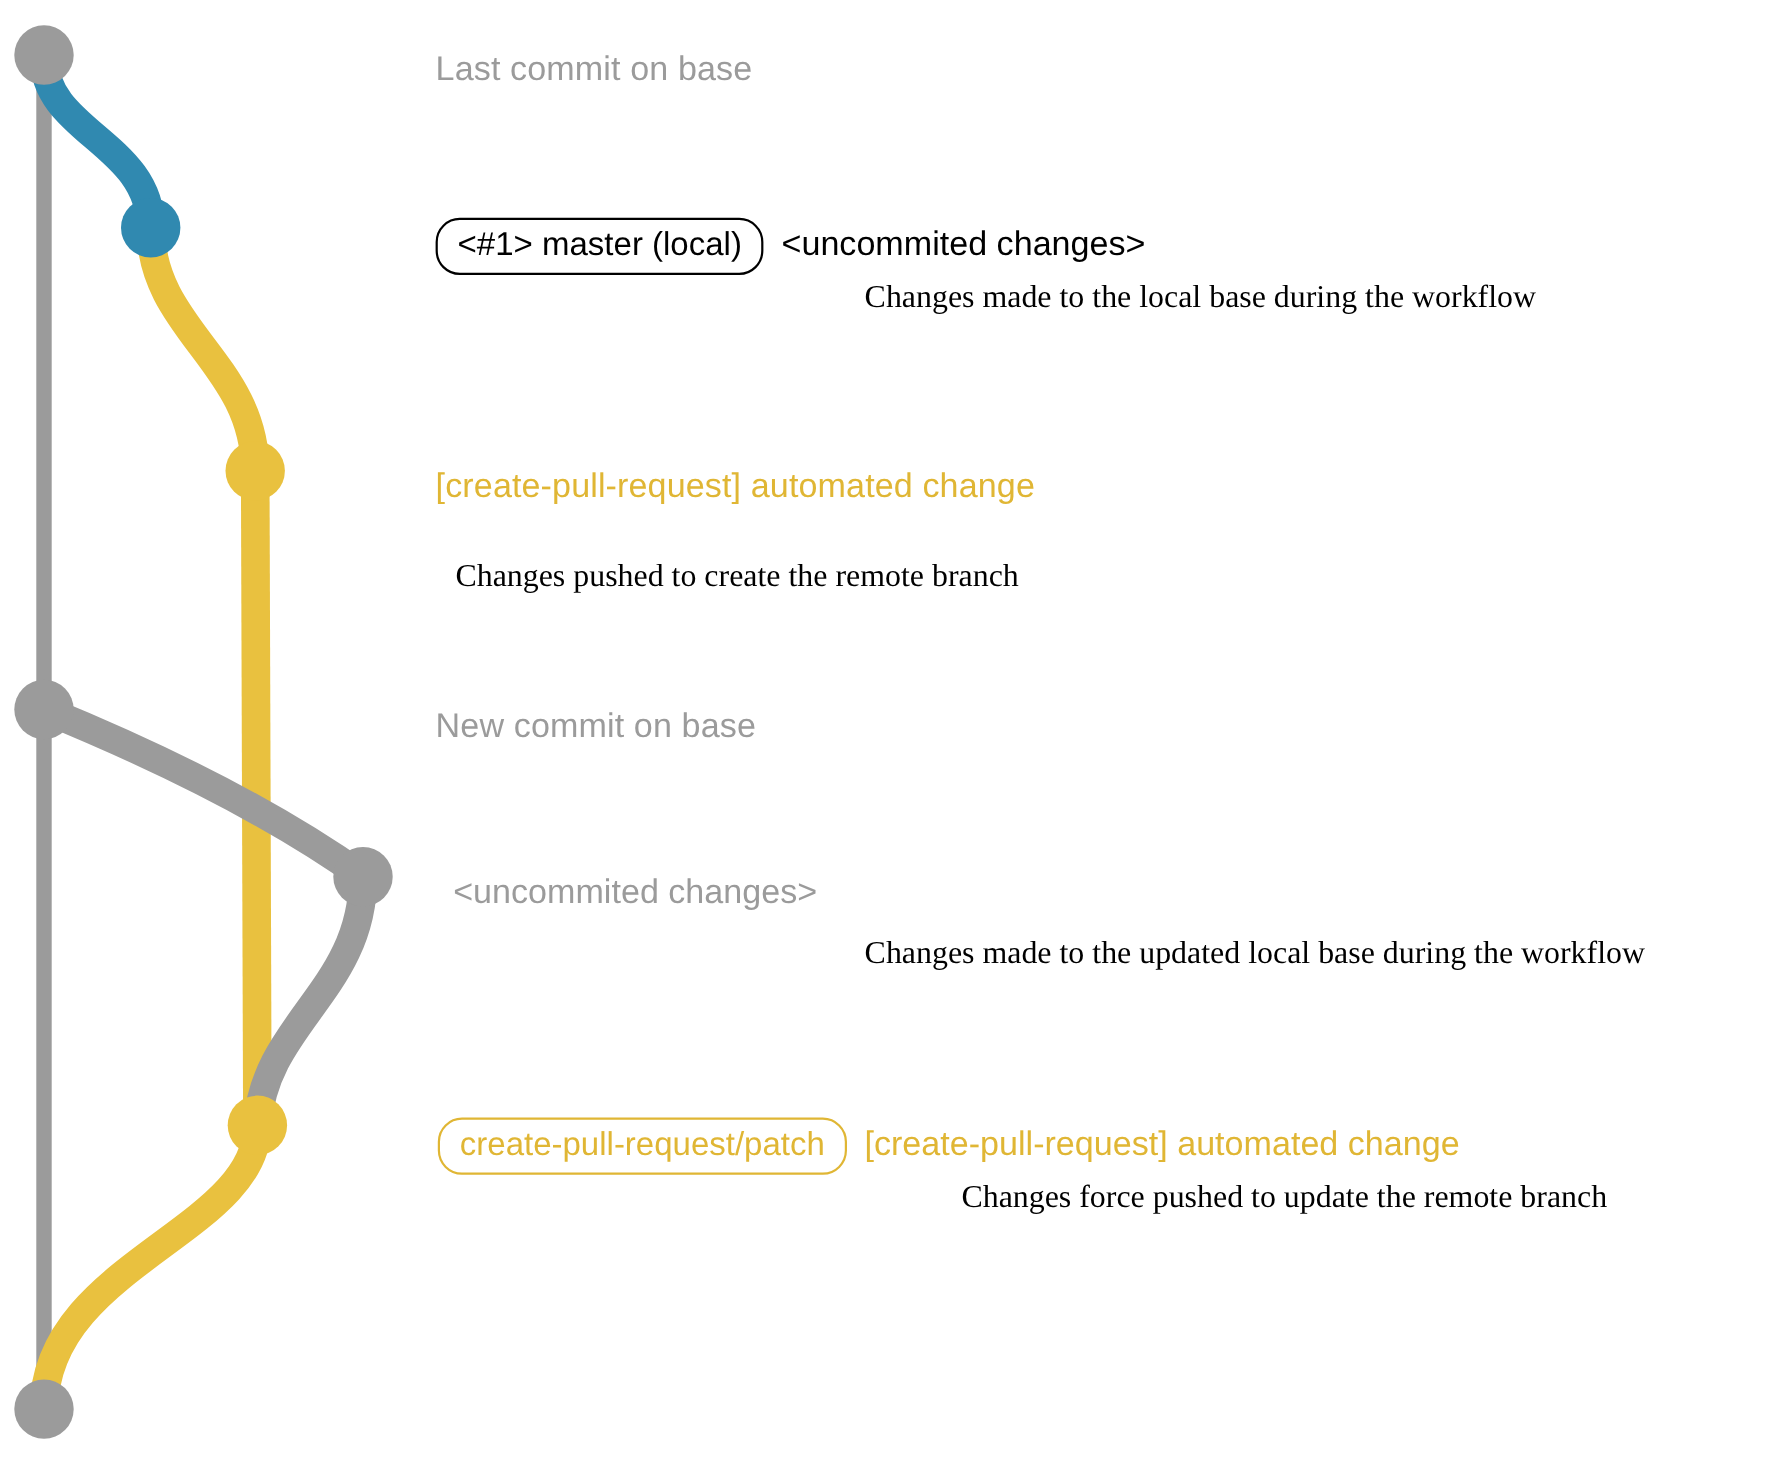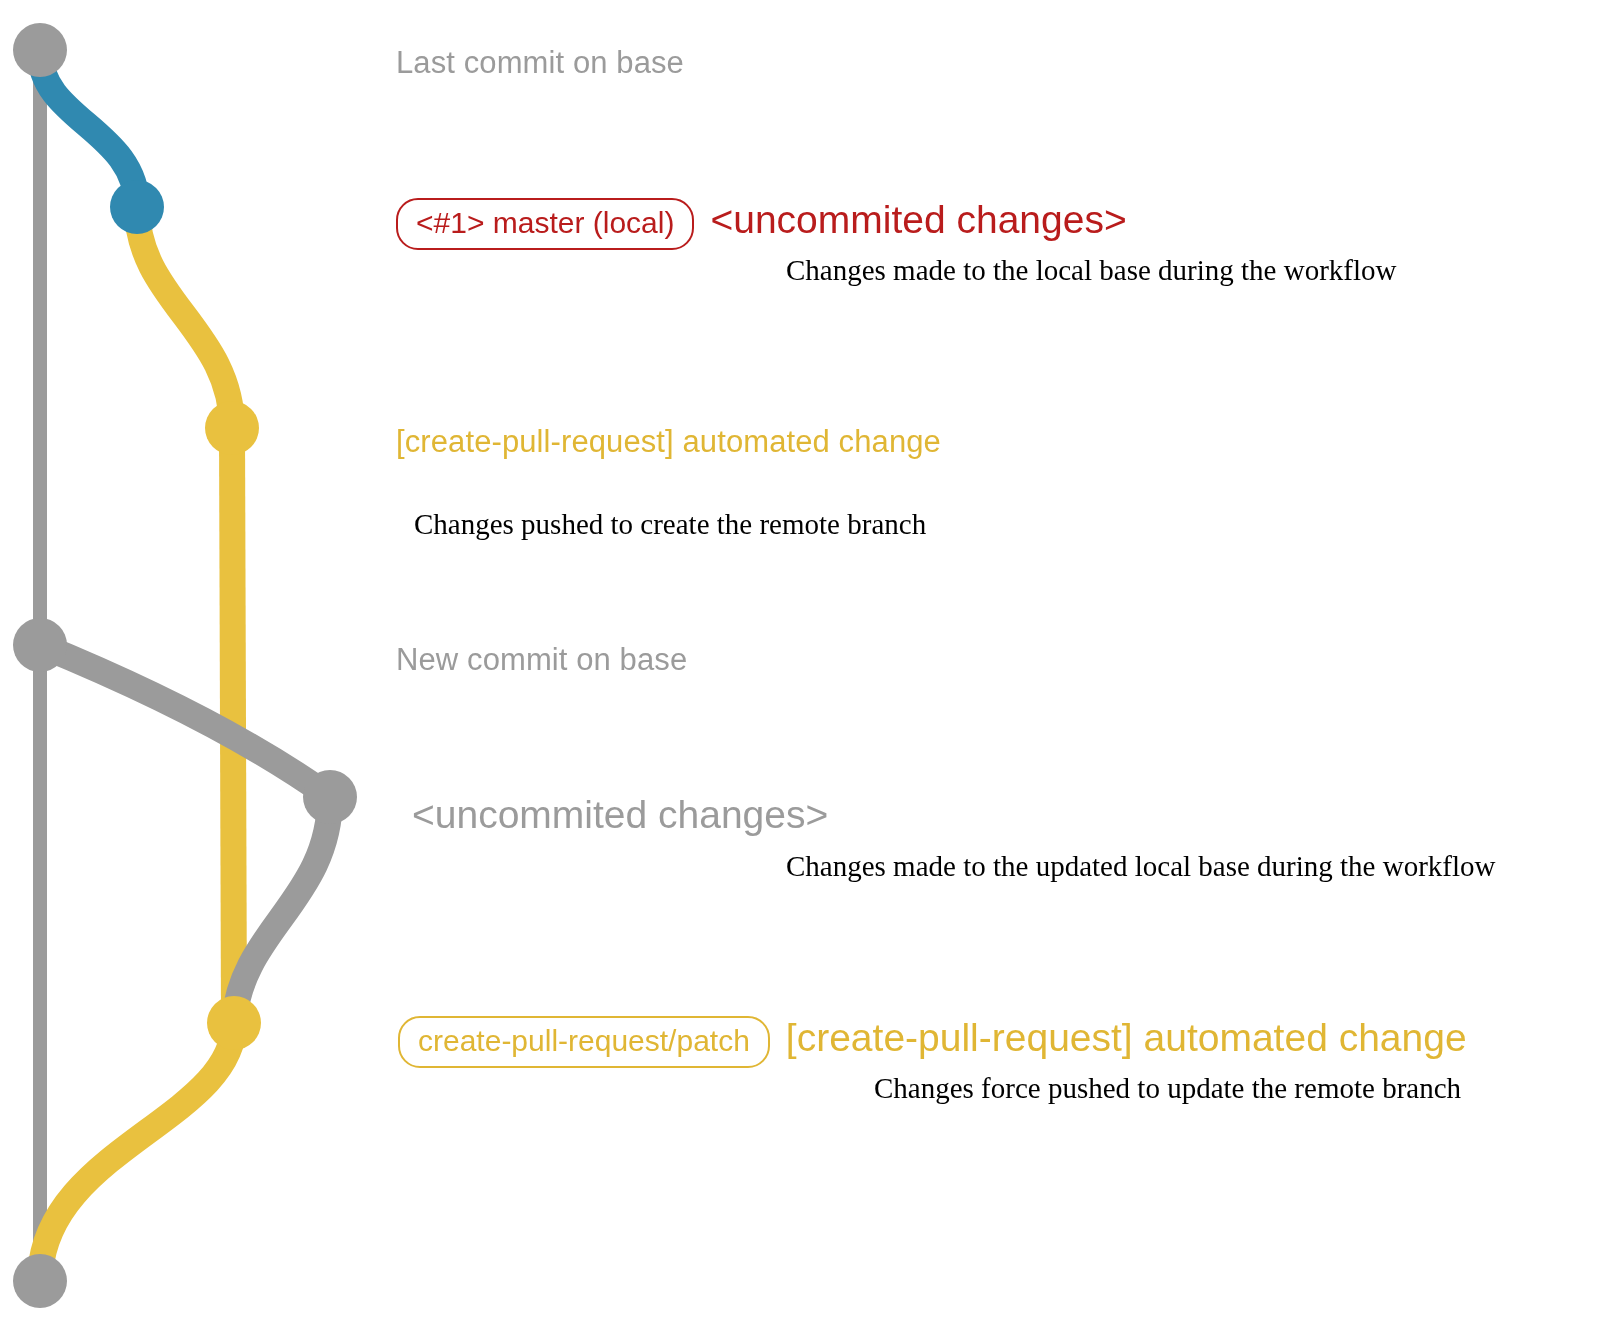--- a/index.html
+++ b/index.html
@@ -49,33 +49,33 @@
     border-radius: 22px;
     padding: 7px 18px 9px 18px;
     font-family: "Liberation Sans", sans-serif;
     font-size: 30px;
     line-height: 1.05;
     white-space: nowrap;
     background: #ffffff;
   }
   .subject {
     font-family: "Liberation Sans", sans-serif;
-    font-size: 39px;
+    font-size: 31px;
     white-space: nowrap;
     margin-left: 16px;
   }
   .desc {
     position: absolute;
     font-family: Liberation Serif, serif;
     font-size: 29px;
     color: #000000;
     white-space: nowrap;
   }
 
-  .c-blue   { color: #b91c1c; }
+  .c-blue   { color: #000000; }
   .c-yellow { color: #E0B634; }
   .c-gray   { color: #9B9B9B; }
 </style>
 </head>
 <body>
 
 <svg id="graph-canvas" class="layer" viewBox="0 0 1618 1344" xmlns="http://www.w3.org/2000/svg">
 
   <path d="M 40 40 L 40 1281" stroke="#9B9B9B" stroke-width="14" fill="none" stroke-linecap="butt"></path>
 

